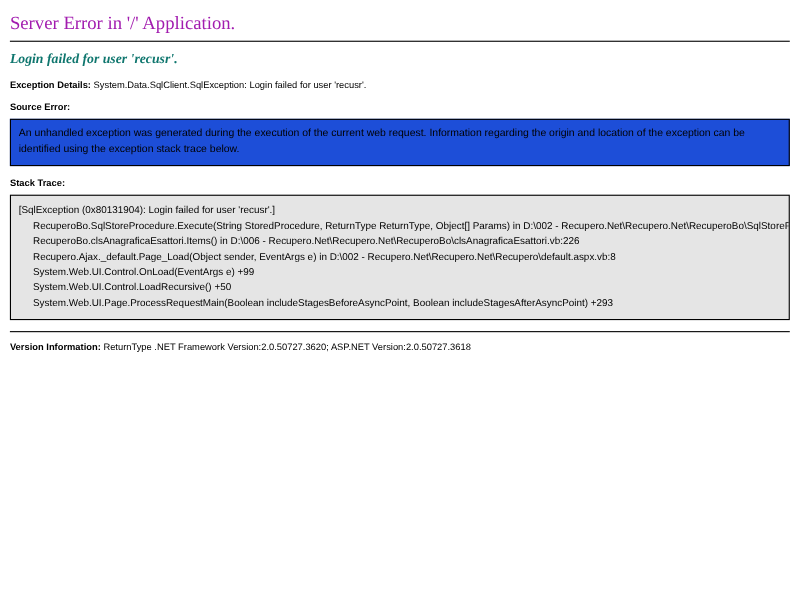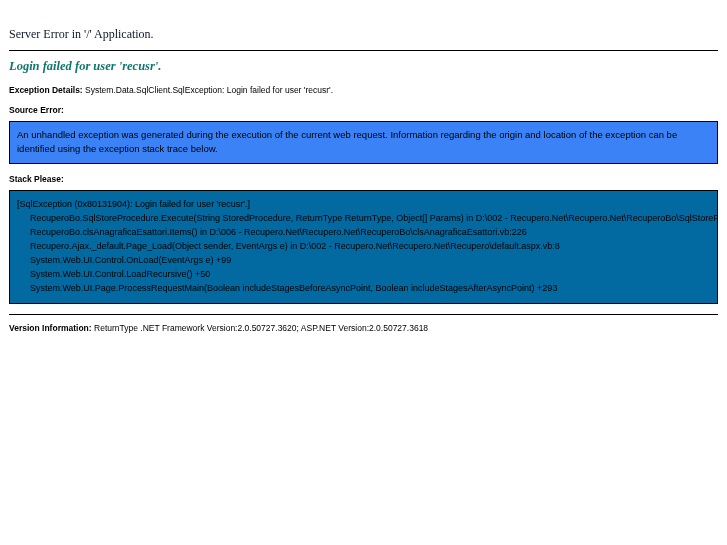--- a/index.html
+++ b/index.html
@@ -13,24 +13,24 @@
     font-family: "Liberation Serif", serif;
     color: #000000;
     overflow: hidden;
   }
   .page {
     padding: 8px 9px 0 9px;
     box-sizing: border-box;
   }
   .err-title {
     font-family: "Liberation Serif", serif;
-    font-size: 12px;
+    font-size: 17px;
     font-weight: normal;
-    color: #0f172a;
-    margin: 16px 0 6px 0;
+    color: #a21caf;
+    margin: 3px 0 6px 0;
     line-height: 20px;
   }
   hr.rule {
     border: none;
     border-top: 1px solid #000000;
     height: 0;
     margin: 6px 0 8px 0;
   }
   .err-subtitle {
     font-family: "Liberation Serif", serif;
@@ -51,31 +51,31 @@
     font-weight: bold;
   }
   .label-line {
     font-family: "Liberation Sans", sans-serif;
     font-size: 8.5px;
     font-weight: bold;
     color: #000000;
     margin: 0 0 6px 0;
   }
   .yellow-box {
-    background: #3b82f6;
+    background: #1d4ed8;
     border: 1px solid #000000;
     font-family: "Liberation Sans", sans-serif;
     font-size: 9.5px;
     line-height: 14px;
     padding: 6px 7px 7px 7px;
     margin: 0 0 10px 0;
     box-sizing: border-box;
   }
   .stack-box {
-    background: #0369a1;
+    background: #e5e5e5;
     border: 1px solid #000000;
     font-family: "Liberation Sans", sans-serif;
     font-size: 9px;
     line-height: 14px;
     padding: 6px 7px 8px 7px;
     margin: 0 0 10px 0;
     box-sizing: border-box;
     white-space: nowrap;
     overflow: hidden;
   }
@@ -108,21 +108,21 @@
   <p class="para">
     <b>Exception Details:</b><span> System.Data.SqlClient.SqlException: Login failed for user 'recusr'.</span>
   </p>
 
   <p class="label-line">Source Error:</p>
 
   <div class="yellow-box">
     <span>An unhandled exception was generated during the execution of the current web request. Information regarding the origin and location of the exception can be identified using the exception stack trace below.</span>
   </div>
 
-  <p class="label-line">Stack Please:</p>
+  <p class="label-line">Stack Trace:</p>
 
   <div class="stack-box">
     <span class="stack-line">[SqlException (0x80131904): Login failed for user 'recusr'.]</span>
     <span class="stack-line indent">RecuperoBo.SqlStoreProcedure.Execute(String StoredProcedure, ReturnType ReturnType, Object[] Params) in D:\002 - Recupero.Net\Recupero.Net\RecuperoBo\SqlStoreProcedure.vb:223</span>
     <span class="stack-line indent">RecuperoBo.clsAnagraficaEsattori.Items() in D:\006 - Recupero.Net\Recupero.Net\RecuperoBo\clsAnagraficaEsattori.vb:226</span>
     <span class="stack-line indent">Recupero.Ajax._default.Page_Load(Object sender, EventArgs e) in D:\002 - Recupero.Net\Recupero.Net\Recupero\default.aspx.vb:8</span>
     <span class="stack-line indent">System.Web.UI.Control.OnLoad(EventArgs e) +99</span>
     <span class="stack-line indent">System.Web.UI.Control.LoadRecursive() +50</span>
     <span class="stack-line indent">System.Web.UI.Page.ProcessRequestMain(Boolean includeStagesBeforeAsyncPoint, Boolean includeStagesAfterAsyncPoint) +293</span>
   </div>

